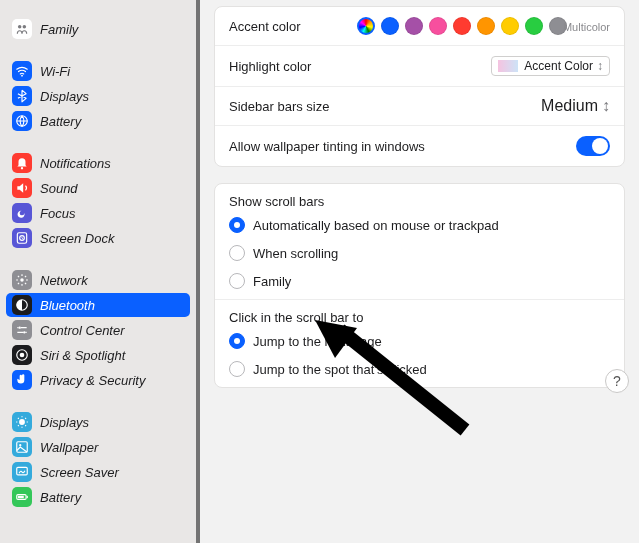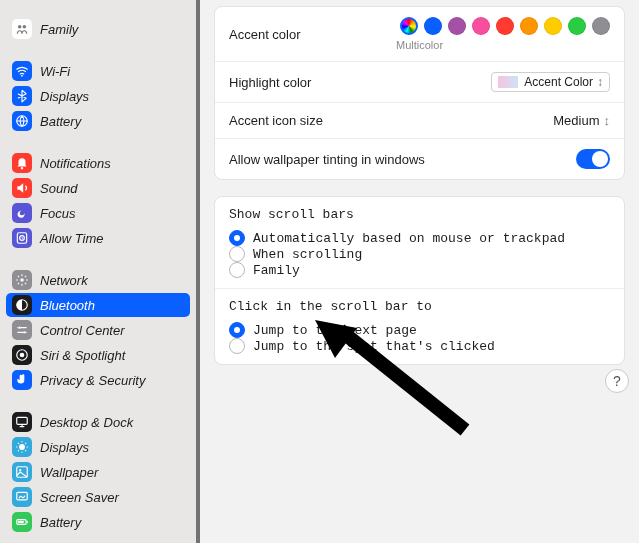--- a/index.html
+++ b/index.html
@@ -13,34 +13,34 @@
   .sb-gap{height:16px;}
   .content{flex:1;overflow:hidden;position:relative;background:#f2f2f2;padding:6px 14px 10px 14px;}
   .panel{background:#fff;border:1px solid #e3e2e1;border-radius:8px;padding:0;margin-bottom:16px;}
   .row{display:flex;align-items:center;justify-content:space-between;padding:10px 14px;border-top:1px solid #ededed;}
   .row:first-child{border-top:none;}
   .label{font-size:13px;color:#1d1d1f;}
   .swatches{display:flex;gap:6px;align-items:center;}
   .swatch{width:16px;height:16px;border-radius:50%;border:1px solid rgba(0,0,0,0.08);}
   .swatch.multi{background:conic-gradient(red,orange,yellow,green,cyan,blue,magenta,red);border:2px solid #0a60ff;width:14px;height:14px;}
   .caption{font-size:11px;color:#8a8a8e;margin-top:4px;}
-  .accent-block{display:flex;flex-direction:column;align-items:flex-start;margin-left:35px;}
+  .accent-block{display:flex;flex-direction:row;align-items:flex-start;margin-left:35px;}
   .highlight-chip{display:flex;align-items:center;border:1px solid #d0cfce;border-radius:4px;padding:2px 6px;font-size:12px;}
   .hl-swatch{width:20px;height:12px;margin-right:6px;background:linear-gradient(90deg,#f5c3e0,#cde3f7);}
-  .stepper{font-size:13px;color:#1d1d1f;text-align:right;}
+  .stepper{font-size:16px;color:#1d1d1f;text-align:right;}
   .stepper .arrows{color:#7a7a7e;margin-left:4px;}
   .switch{width:34px;height:20px;border-radius:10px;background:#0a60ff;position:relative;}
   .switch .knob{position:absolute;right:2px;top:2px;width:16px;height:16px;border-radius:50%;background:#fff;}
-  .radio-group{display:flex;flex-direction:column;gap:0;}
+  .radio-group{display:flex;flex-direction:column;gap:12px;}
   .radio-line{display:flex;align-items:center;gap:8px;}
   .radio{width:14px;height:14px;border-radius:50%;border:1px solid #b8b8bb;background:#fff;display:flex;align-items:center;justify-content:center;flex:0 0 14px;}
   .radio.checked{border-color:#0a60ff;background:#0a60ff;}
   .radio.checked::after{content:"";width:6px;height:6px;border-radius:50%;background:#fff;}
   .section-title{font-size:13px;margin-bottom:8px;}
-  .block{padding:10px 14px;border-top:1px solid #ededed;font-family:Liberation Mono, monospace;}
+  .block{padding:10px 14px;border-top:1px solid #ededed;}
   .block:first-child{border-top:none;}
   .help{position:absolute;right:10px;bottom:150px;width:22px;height:22px;border-radius:50%;border:1px solid #c9c8c7;display:flex;align-items:center;justify-content:center;color:#555;font-size:14px;background:#fff;}
   .arrow-annot{position:absolute;pointer-events:none;}
 </style>
 </head>
 <body>
 
 <div class="app">
 
   <div class="sidebar" id="sidebar">
@@ -109,21 +109,21 @@
         <span class="sb-label">Focus</span>
       </div>
       <div class="sb-item">
         <span class="sb-icon" style="background: rgb(88, 86, 214); color: rgb(255, 255, 255);">
           <svg viewBox="0 0 24 24">
             <rect x="4" y="3" width="16" height="18" rx="3" stroke="currentColor" stroke-width="2" fill="none"></rect>
             <circle cx="12" cy="12" r="4" stroke="currentColor" stroke-width="2" fill="none"></circle>
             <path d="M12 10v2l1.5 1.5" stroke="currentColor" stroke-width="1.5"></path>
           </svg>
         </span>
-        <span class="sb-label">Allow Time</span>
+        <span class="sb-label">Screen Dock</span>
       </div>
       <div class="sb-gap"></div>
       <div class="sb-item">
         <span class="sb-icon" style="background: rgb(142, 142, 147); color: rgb(255, 255, 255);">
           <svg viewBox="0 0 24 24">
             <circle cx="12" cy="12" r="3" fill="currentColor"></circle>
             <path d="M12 2v3M12 19v3M2 12h3M19 12h3M4.9 4.9l2.1 2.1M17 17l2.1 2.1M4.9 19.1L7 17M17 7l2.1-2.1" stroke="currentColor" stroke-width="2"></path>
           </svg>
         </span>
         <span class="sb-label">Network</span>
@@ -158,29 +158,20 @@
       </div>
       <div class="sb-item">
         <span class="sb-icon" style="background: rgb(10, 96, 255); color: rgb(255, 255, 255);">
           <svg viewBox="0 0 24 24">
             <path d="M8 12V5a2 2 0 114 0v6V4a2 2 0 114 0v8a6 6 0 01-12 0v-2l4 2z" fill="currentColor"></path>
           </svg>
         </span>
         <span class="sb-label">Privacy &amp; Security</span>
       </div>
       <div class="sb-gap"></div>
-      <div class="sb-item">
-        <span class="sb-icon" style="background: rgb(28, 28, 30); color: rgb(255, 255, 255);">
-          <svg viewBox="0 0 24 24">
-            <rect x="3" y="4" width="18" height="12" rx="2" stroke="currentColor" stroke-width="2" fill="none"></rect>
-            <path d="M8 20h8M12 16v4" stroke="currentColor" stroke-width="2"></path>
-          </svg>
-        </span>
-        <span class="sb-label">Desktop &amp; Dock</span>
-      </div>
       <div class="sb-item">
         <span class="sb-icon" style="background: rgb(52, 170, 220); color: rgb(255, 255, 255);">
           <svg viewBox="0 0 24 24">
             <circle cx="12" cy="12" r="5" fill="currentColor"></circle>
             <path d="M12 2v2M12 20v2M2 12h2M20 12h2M5 5l1.5 1.5M17.5 17.5L19 19M5 19l1.5-1.5M17.5 6.5L19 5" stroke="currentColor" stroke-width="2"></path>
           </svg>
         </span>
         <span class="sb-label">Displays</span>
       </div>
       <div class="sb-item">
@@ -236,21 +227,21 @@
       </div>
       <div class="row">
         <span class="label">Highlight color</span>
         <div class="highlight-chip">
           <span class="hl-swatch"></span>
           <span>Accent Color</span>
           <span class="arrows" style="margin-left:4px;color:#7a7a7e;">↕</span>
         </div>
       </div>
       <div class="row">
-        <span class="label">Accent icon size</span>
+        <span class="label">Sidebar bars size</span>
         <div class="stepper">
           <span>Medium</span><span class="arrows">↕</span>
         </div>
       </div>
       <div class="row">
         <span class="label">Allow wallpaper tinting in windows</span>
         <div class="switch">
             <div class="knob"></div>
           </div>
       </div>

